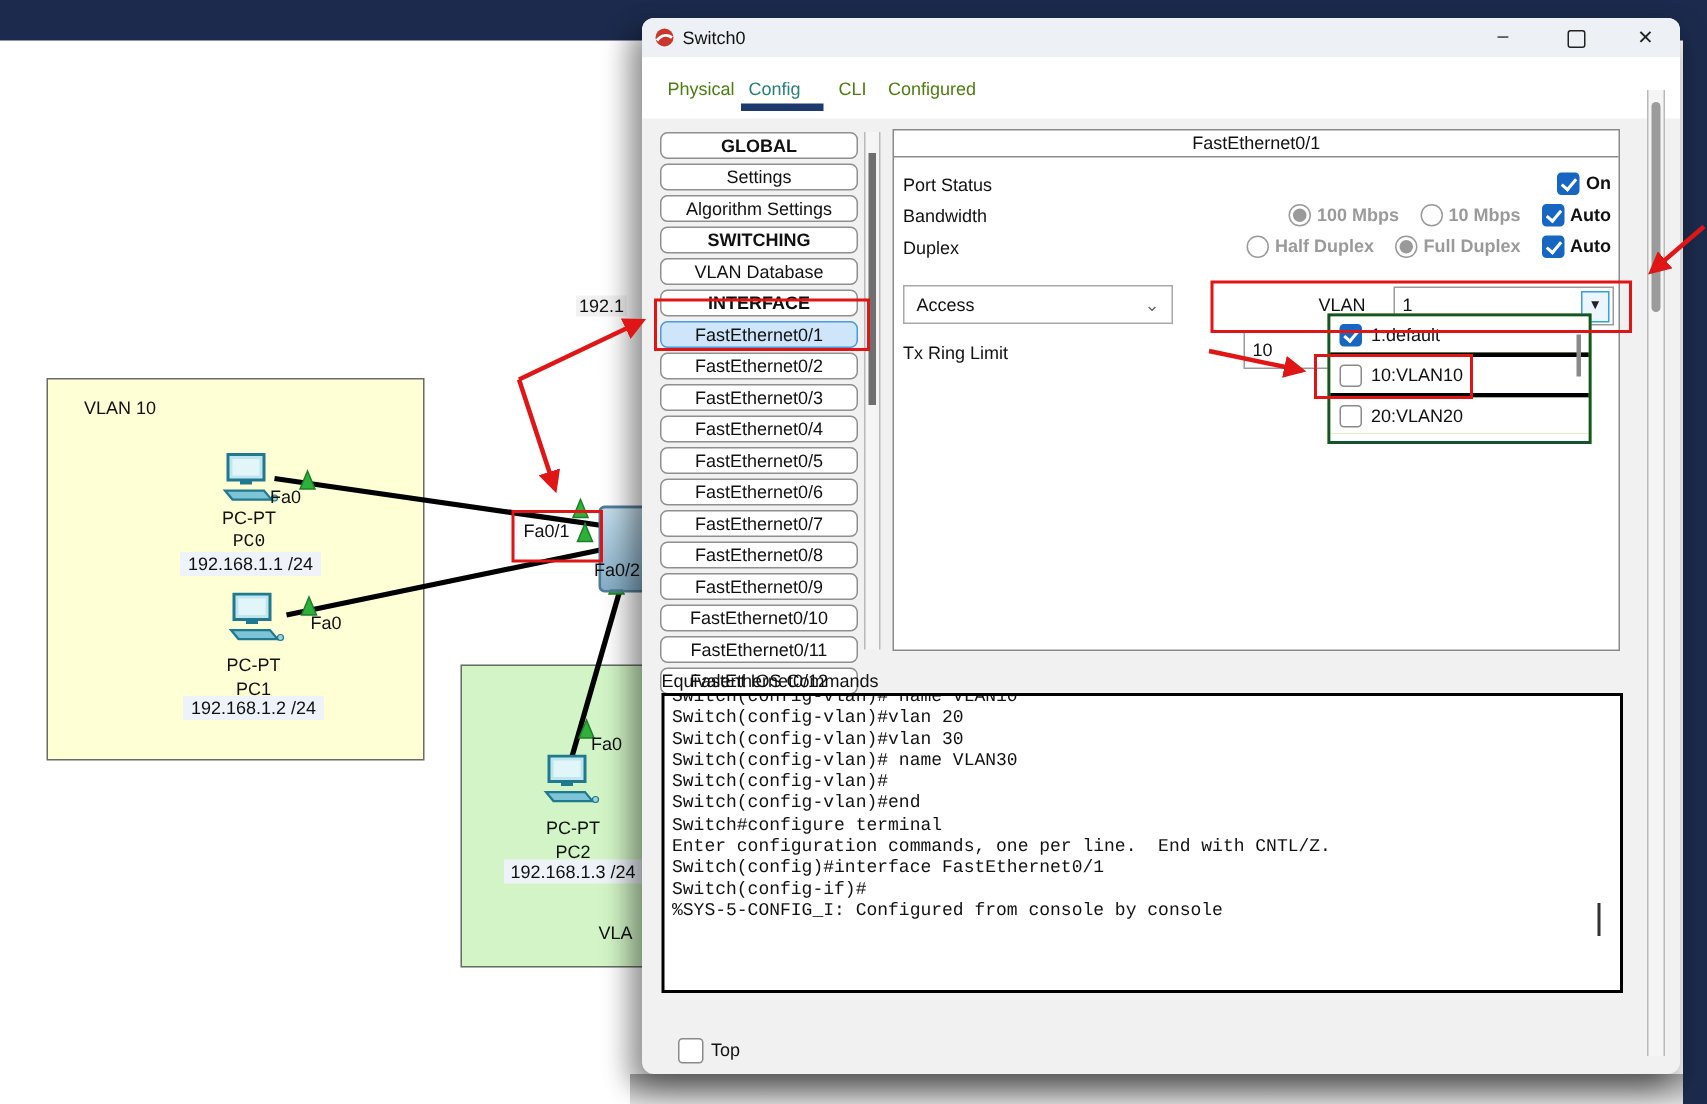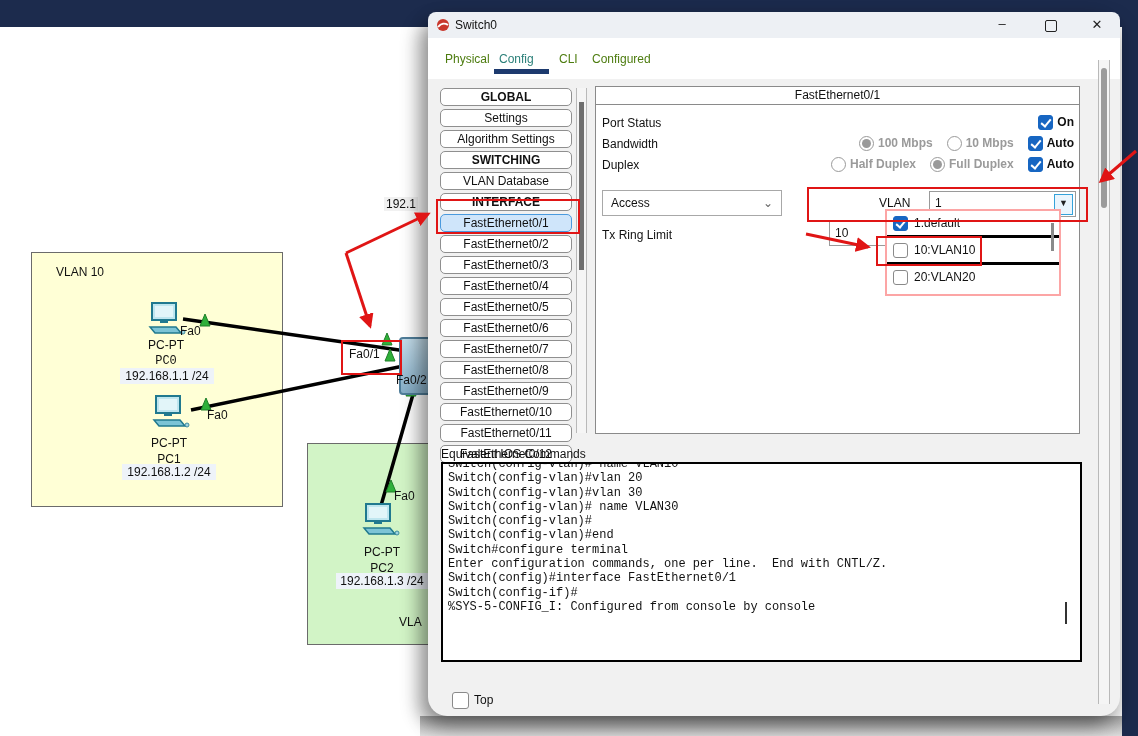--- a/index.html
+++ b/index.html
@@ -10,21 +10,21 @@
   .strip-top{left:0;top:0;width:1138px;height:27px;background:#1c2b4d;}
   .strip-right{left:1122px;top:0;width:16px;height:736px;background:#1c2b4d;}
   .strip-bottom{left:420px;top:716px;width:702px;height:20px;
         background:linear-gradient(180deg,#a8a8a8,#dedede);}
   
   .note{border:1px solid #6b6b6b;}
   .iplabel{background:#eef3f9;text-align:center;height:16px;line-height:16px;}
   .devlabel{text-align:center;width:70px;}
   
   .dialog{left:428px;top:12px;width:692px;height:704px;background:#f1f1f1;
-          border-radius:19px;box-shadow:-10px 8px 18px rgba(0,0,0,.30),0 10px 22px rgba(0,0,0,.28);}
+          border-radius:8px;box-shadow:-10px 8px 18px rgba(0,0,0,.30),0 10px 22px rgba(0,0,0,.28);}
   .titlebar{left:0;top:0;width:692px;height:26px;background:#edf0f4;border-radius:8px 8px 0 0;}
   .tabsrow{left:0;top:26px;width:692px;height:41px;background:#ffffff;}
   .tab{top:14px;color:#4d7c0f;cursor:default;}
   .tab.active{color:#2a7f78;}
   .tab-underline{background:#1d3a6e;height:5px;}
   .wbtn{color:#222;font-size:13px;text-align:center;}
   .maxbtn{width:10px;height:10px;border:1.5px solid #222;border-radius:2px;}
   
   .sbcol{display:flex;flex-direction:column;gap:3px;width:132px;}
   .sbtn{height:16px;line-height:16px;text-align:center;background:#fff;
@@ -47,21 +47,21 @@
       border:solid #fff;border-width:0 2px 2px 0;transform:rotate(40deg);}
   .radio{width:13px;height:13px;border:1px solid #9a9a9a;border-radius:50%;background:#fff;
       display:inline-block;position:relative;flex:0 0 auto;}
   .radio.picked::after{content:"";position:absolute;inset:2px;background:#9a9a9a;border-radius:50%;}
   .select{border:1px solid #a8a8a8;background:#fff;height:24px;line-height:24px;padding-left:8px;}
   .chev{position:absolute;right:8px;top:0;color:#666;}
   .field{border:1px solid #9a9a9a;background:#fff;height:24px;line-height:22px;padding-left:5px;}
   .ddbtn{position:absolute;right:2px;top:2px;width:17px;height:19px;background:#eaf5fd;
          border:1.5px solid #35a2da;text-align:center;line-height:17px;font-size:9px;color:#222;}
   
-  .dropdown{left:289px;top:122px;width:172px;background:#84cc16;border:2px solid #fca5a5;z-index:6;}
+  .dropdown{left:289px;top:122px;width:172px;background:#84cc16;border:2px solid #14532d;z-index:6;}
   .ddrow{height:24px;display:flex;align-items:center;gap:6px;padding-left:6px;background:#fff;}
   .ddsep{height:3px;background:#000;}
   .ddpad{height:5px;background:#fff;}
   .dd-thumb{position:absolute;right:5px;top:12px;width:3px;height:28px;background:#8a8a8a;}
   
   .ioslabel{border-bottom:1px solid #111;padding-bottom:1px;}
   .iosbox{left:13px;top:450px;width:637px;height:196px;background:#fff;border:2px solid #000;
           overflow:hidden;}
   .iosinner{margin:-7px 0 0 5px;font-family:"Liberation Mono","DejaVu Sans Mono",monospace;
             font-size:12px;line-height:14.3px;}

